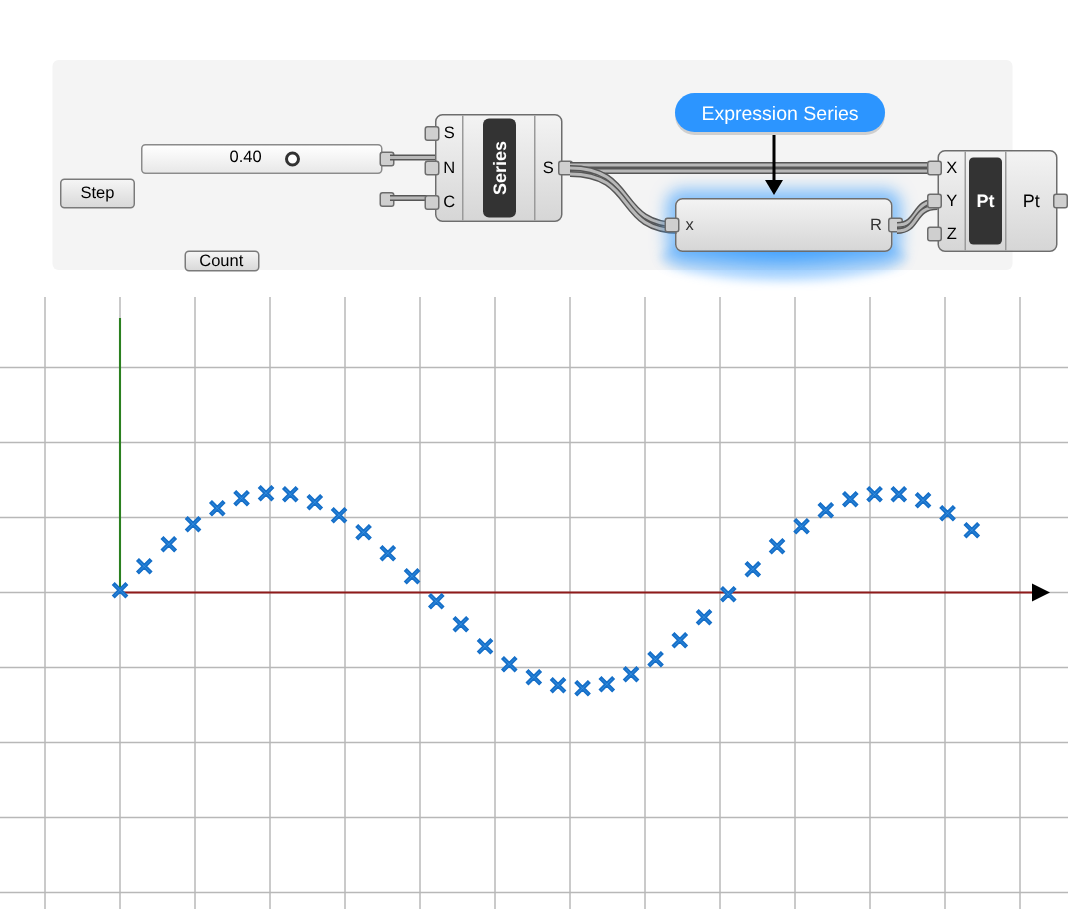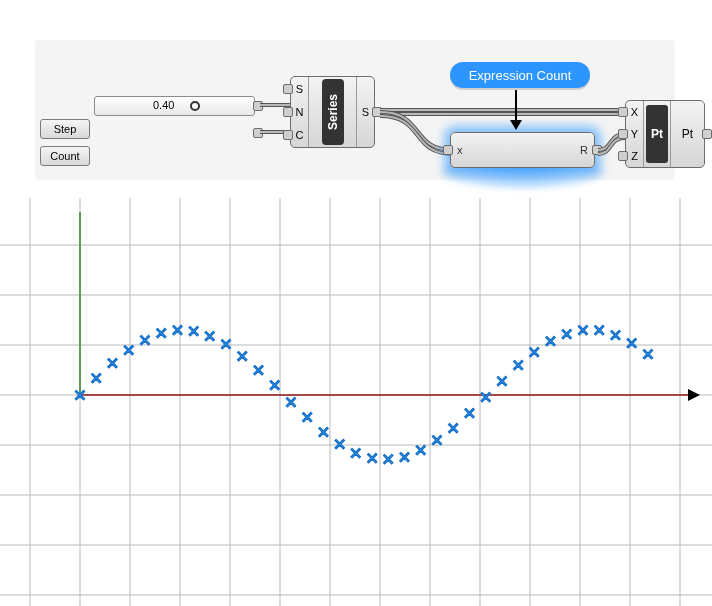--- a/index.html
+++ b/index.html
@@ -26,21 +26,21 @@
   
   .slider-block {
     position: absolute;
     left: 5px;
     width: 215px;
     height: 22px;
     display: flex;
     align-items: center;
   }
   .slider-step  { top: 55px; }
-  .slider-count { top: 82px; }
+  .slider-count { top: 82px; flex-direction: column; }
   .slider-label {
     width: 50px; height: 20px;
     background: linear-gradient(#f5f5f5,#d9d9d9);
     border: 1px solid #7a7a7a;
     border-radius: 3px;
     font-size: 11px;
     display: flex; align-items: center; justify-content: center;
     cursor: pointer;
     margin-top: 45px;
   }
@@ -337,21 +337,21 @@
       <span>Z</span>
     </div>
     <div class="pt-badge">Pt</div>
     <div class="pt-out">Pt</div>
     <div class="port-nub" style="left:-8px; top:6px"></div>
     <div class="port-nub" style="left:-8px; top:28px"></div>
     <div class="port-nub" style="left:-8px; top:50px"></div>
     <div class="port-nub" style="right:-8px; top:28px"></div>
   </div>
 
-  <div class="expr-editor-label">Expression Count</div>
+  <div class="expr-editor-label">Expression Series</div>
   <div class="arrow-down"></div>
 
 </div>
 
 <div class="top-ruler"></div>
 
 <div class="viewport">
   <svg width="712" height="408">
     <g class="gridlines">
 

